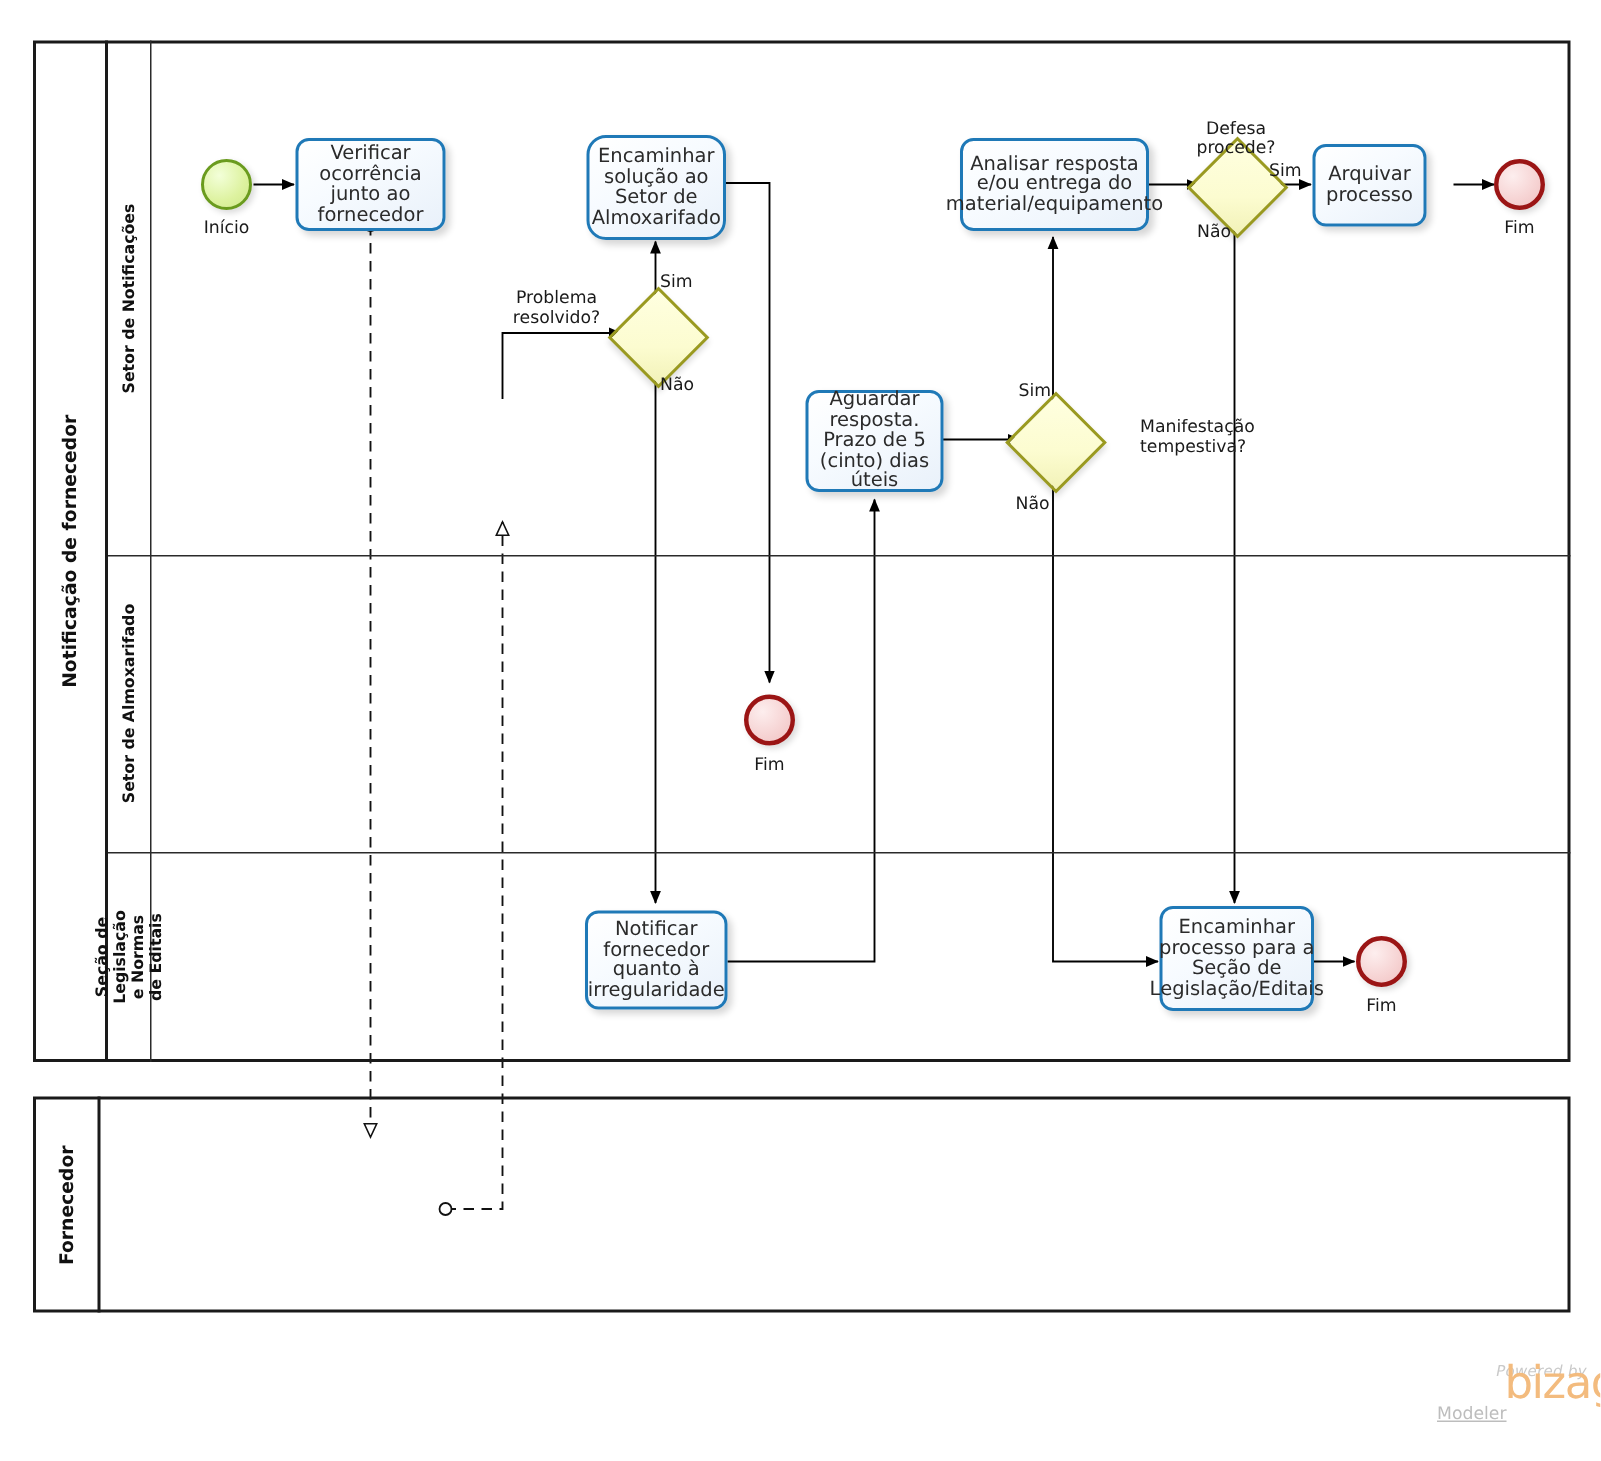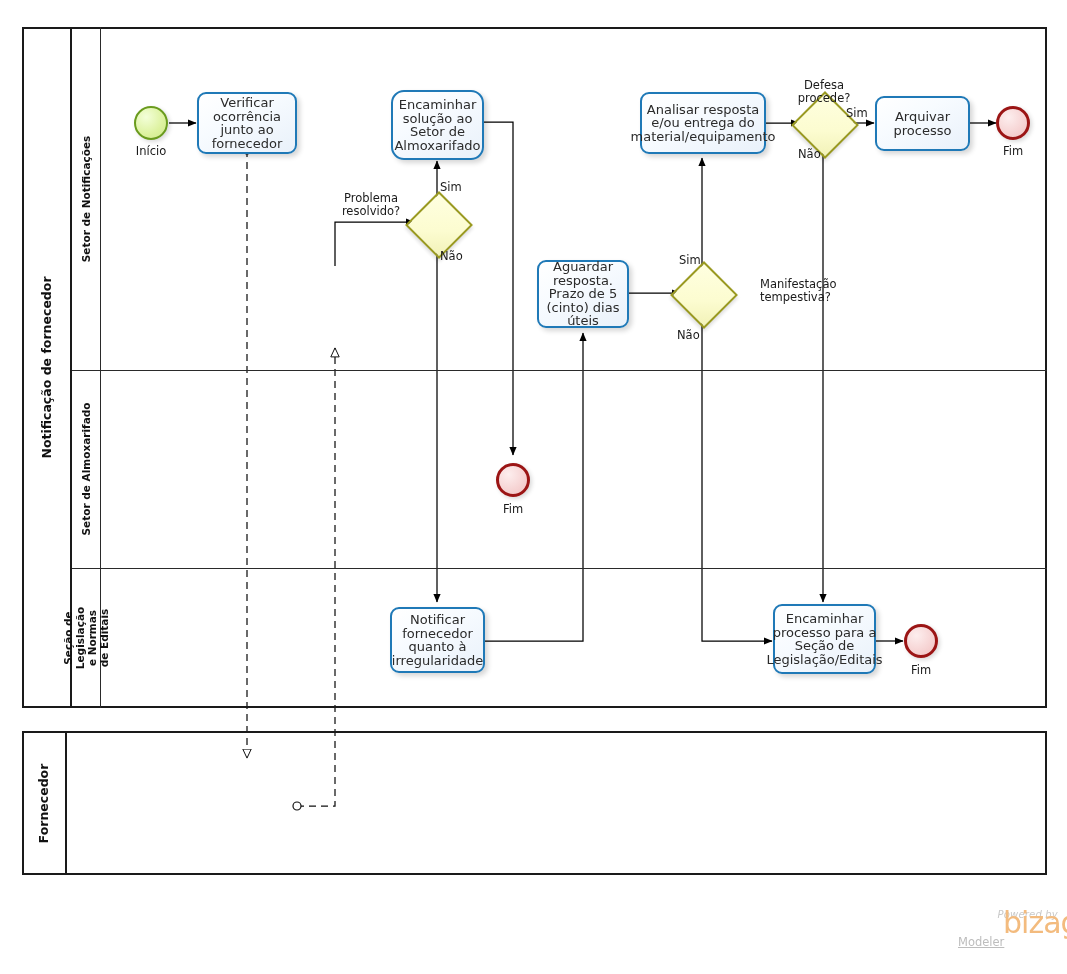--- a/index.html
+++ b/index.html
@@ -195,21 +195,21 @@
   </div>
 
   <div class="node task" style="left:537px;top:260px;width:92px;height:68px;">
     <span>Aguardar resposta. Prazo de 5 (cinto) dias úteis</span>
   </div>
 
   <div class="node task" style="left:640px;top:92px;width:126px;height:62px;">
     <span>Analisar resposta e/ou entrega do material/equipamento</span>
   </div>
 
-  <div class="node task" style="left:875px;top:96px;width:95px;height:55px;">
+  <div class="node task" style="left:875px;top:96px;width:76px;height:55px;">
     <span>Arquivar processo</span>
   </div>
 
   <div class="node task" style="left:390px;top:607px;width:95px;height:66px;">
     <span>Notificar fornecedor quanto à irregularidade</span>
   </div>
 
   <div class="node task" style="left:773px;top:604px;width:103px;height:70px;">
     <span>Encaminhar processo para a Seção de Legislação/Editais</span>
   </div>

